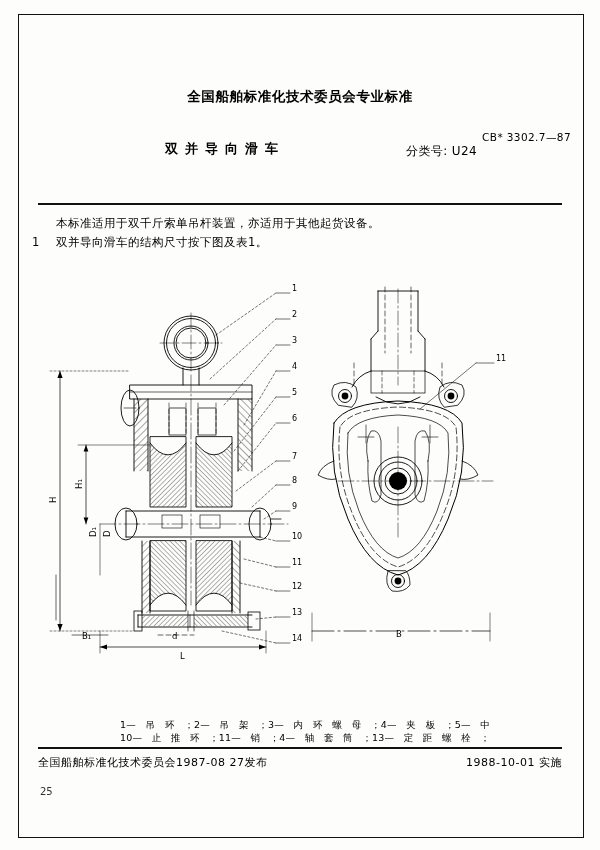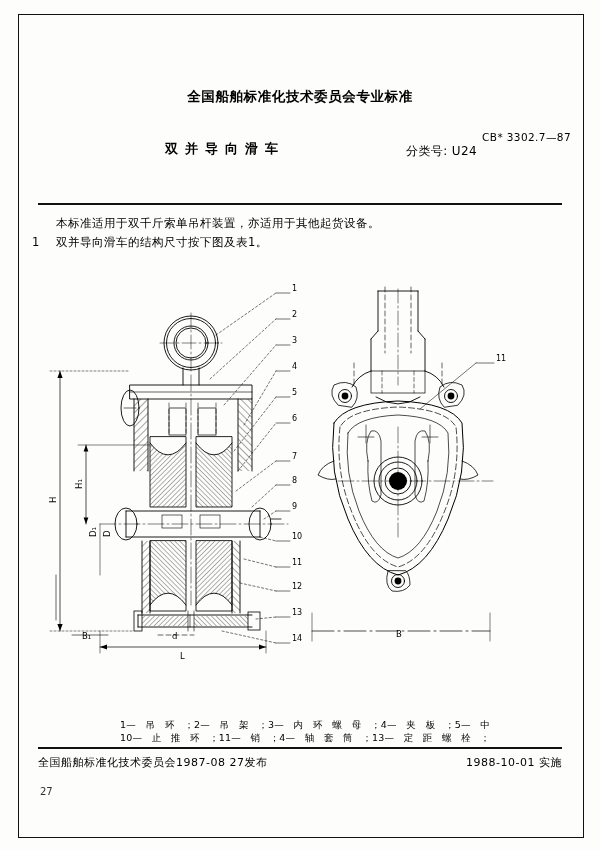--- a/index.html
+++ b/index.html
@@ -469,15 +469,15 @@
     <div class="cap-just">10—止推环；11—销；4—轴套筒；13—定距螺栓；</div>
   </div>
 
   <div class="rule rule-bottom"></div>
 
   <div class="footer">
     <span class="footer-left">全国船舶标准化技术委员会1987-08 27发布</span>
     <span class="footer-right">1988-10-01 实施</span>
   </div>
 
-  <div class="page-num">27</div>
+  <div class="page-num">25</div>
 
 </div>
 
 </body></html>

